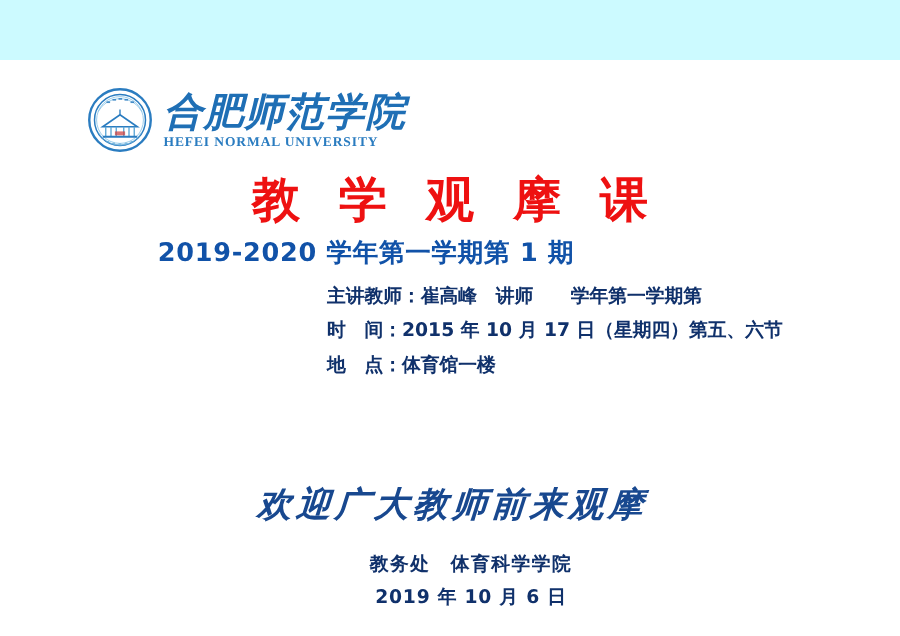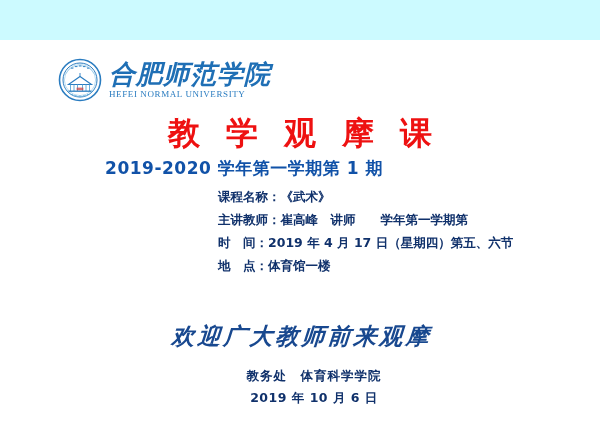--- a/index.html
+++ b/index.html
@@ -49,21 +49,21 @@
     font-weight: 700;
     font-style: italic;
     color: #1f6fb5;
     letter-spacing: 1px;
     white-space: nowrap;
   }
   .wordmark-en {
     margin-top: 2px;
     font-family: "Liberation Serif", "DejaVu Serif", serif;
     font-size: 9px;
-    font-weight: 400;
+    font-weight: 700;
     color: #2a7cc0;
     letter-spacing: 0.6px;
     white-space: nowrap;
   }
 
   
   .main-title {
     position: absolute;
     left: 0;
     top: 72px;
@@ -197,23 +197,22 @@
       <span class="wordmark-cn">合肥师范学院</span>
       <span class="wordmark-en">HEFEI NORMAL UNIVERSITY</span>
     </span>
   </div>
 
   <div class="main-title">教 学 观 摩 课</div>
 
   <div class="term-line">2019-2020 学年第一学期第 1 期</div>
 
   <div class="info-block">
-    <div class="info-row">课程名称：《武术》</div>
     <div class="info-row">主讲教师：崔高峰　讲师　　学年第一学期第</div>
-    <div class="info-row">时　间：2019 年 4 月 17 日（星期四）第五、六节</div>
+    <div class="info-row">时　间：2015 年 10 月 17 日（星期四）第五、六节</div>
     <div class="info-row">地　点：体育馆一楼</div>
   </div>
 
   <div class="welcome">欢迎广大教师前来观摩</div>
 
   <div class="footer-block">
     <div class="footer-dept">教务处　体育科学学院</div>
     <div class="footer-date">2019 年 10 月 6 日</div>
   </div>
 

